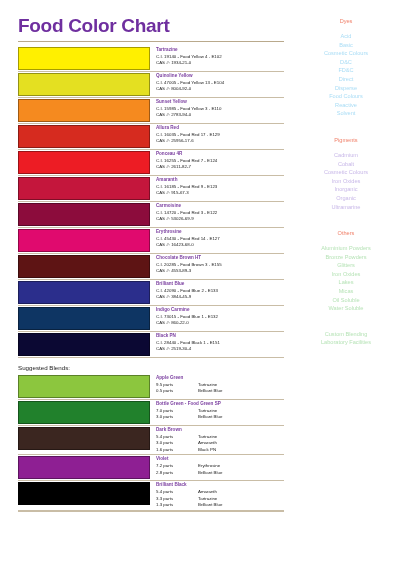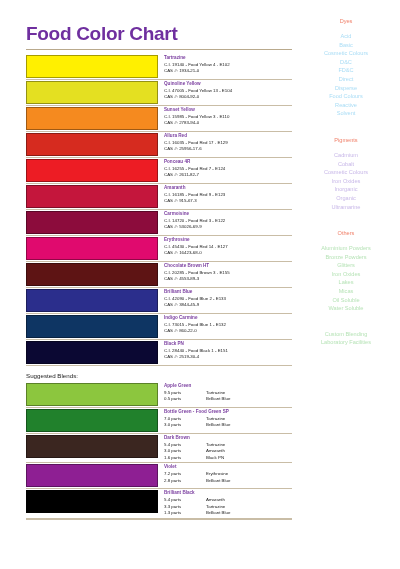--- a/index.html
+++ b/index.html
@@ -21,21 +21,21 @@
     height: 569px;
     position: relative;
     display: flex;
     flex-direction: row;
     background: #ffffff;
   }
 
   
   .main-col {
     width: 292px;
-    padding: 12px;
+    padding: 4px;
     position: relative;
   }
 
   .page-title {
     color: #6f2f9f;
     font-size: 19px;
     font-weight: bold;
     letter-spacing: -0.3px;
     margin: 11px 0 0 14px;
     line-height: 22px;

